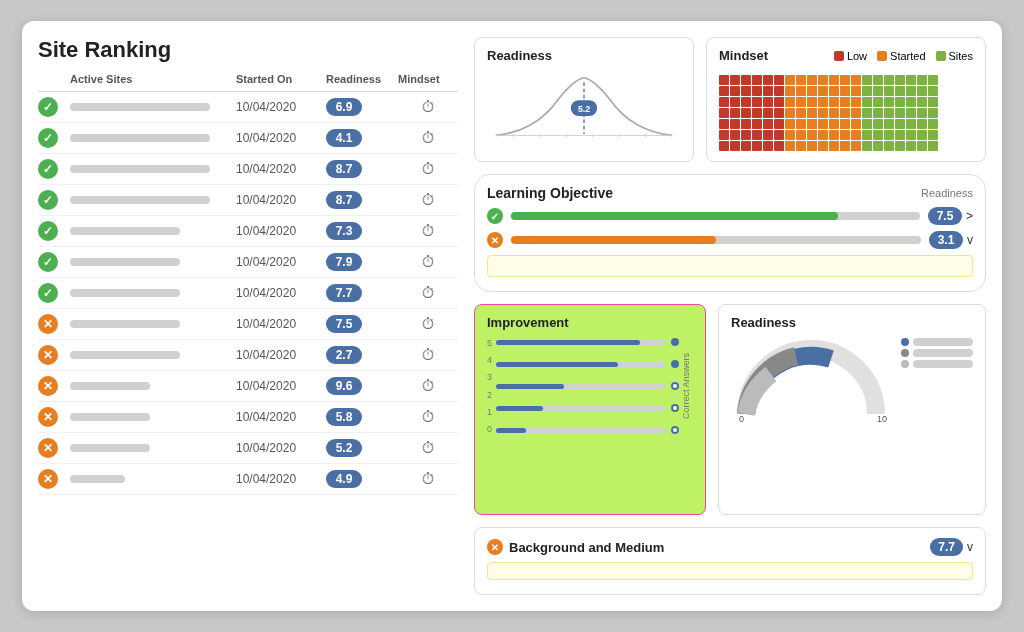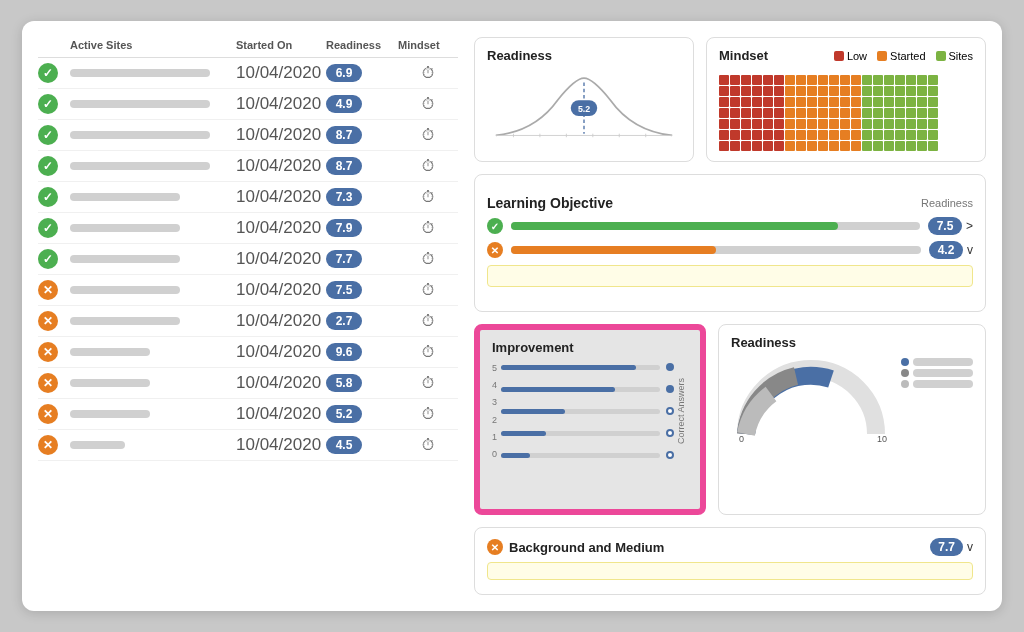--- a/index.html
+++ b/index.html
@@ -74,21 +74,21 @@
       height: 8px;
       border-radius: 4px;
       background: #d0d0d0;
     }
     .site-bar.long { width: 140px; }
     .site-bar.medium { width: 110px; }
     .site-bar.short { width: 80px; }
     .site-bar.xshort { width: 55px; }
     .date-cell {
       color: #555;
-      font-size: 17px;
+      font-size: 12px;
     }
     .readiness-badge {
       display: inline-block;
       background: #4a6fa5;
       color: white;
       border-radius: 10px;
       padding: 2px 8px;
       font-size: 12px;
       font-weight: bold;
       text-align: center;
@@ -171,22 +171,22 @@
     }
     .mindset-cell {
       width: 10px;
       height: 10px;
       border-radius: 1px;
     }
 
     
     .learning-card {
       border: 1px solid #ddd;
-      border-radius: 8px;
-      padding: 20px 12px;
+      border-radius: 16px;
+      padding: 10px 12px;
       background: white;
     }
     .lo-header {
       display: flex;
       justify-content: space-between;
       align-items: center;
       margin-bottom: 6px;
     }
     .lo-title {
       font-size: 14px;
@@ -235,24 +235,24 @@
     }
     .yellow-bar {
       height: 22px;
       background: #fffde7;
       border: 1px solid #f0e68c;
       border-radius: 4px;
       margin-bottom: 4px;
     }
     .improvement-card {
       flex: 1;
-      border: 6px solid #ec4899;
+      border: 1px solid #ec4899;
       border-radius: 8px;
       padding: 10px 12px;
-      background: #e5e5e5;
+      background: #bef264;
     }
     .improvement-title {
       font-size: 13px;
       font-weight: bold;
       color: #222;
       margin-bottom: 6px;
     }
     .readiness-gauge-card {
       flex: 1;
       border: 1px solid #ddd;
@@ -359,20 +359,21 @@
       height: 8px;
       border-radius: 50%;
     }
   </style>
 </head>
 <body>
 
 <div class="main-container">
 
   <div class="left-panel">
+    <div class="site-ranking-title">Site Ranking</div>
 
     <div class="table-header">
       <div></div>
       <div>Active Sites</div>
       <div>Started On</div>
       <div>Readiness</div>
       <div>Mindset</div>
     </div>
 
     <div id="table-body">
@@ -388,142 +389,142 @@
           <div class="mindset-icon">⏱</div>
         </div>
         <div class="table-row">
           <div>
             <div class="status-icon status-green">✓</div>
           </div>
           <div class="site-bar-container">
             <div class="site-bar long"></div>
           </div>
           <div class="date-cell">10/04/2020</div>
+          <div><span class="readiness-badge">4.1</span></div>
+          <div class="mindset-icon">⏱</div>
+        </div>
+        <div class="table-row">
+          <div>
+            <div class="status-icon status-green">✓</div>
+          </div>
+          <div class="site-bar-container">
+            <div class="site-bar long"></div>
+          </div>
+          <div class="date-cell">10/04/2020</div>
+          <div><span class="readiness-badge">8.7</span></div>
+          <div class="mindset-icon">⏱</div>
+        </div>
+        <div class="table-row">
+          <div>
+            <div class="status-icon status-green">✓</div>
+          </div>
+          <div class="site-bar-container">
+            <div class="site-bar long"></div>
+          </div>
+          <div class="date-cell">10/04/2020</div>
+          <div><span class="readiness-badge">8.7</span></div>
+          <div class="mindset-icon">⏱</div>
+        </div>
+        <div class="table-row">
+          <div>
+            <div class="status-icon status-green">✓</div>
+          </div>
+          <div class="site-bar-container">
+            <div class="site-bar medium"></div>
+          </div>
+          <div class="date-cell">10/04/2020</div>
+          <div><span class="readiness-badge">7.3</span></div>
+          <div class="mindset-icon">⏱</div>
+        </div>
+        <div class="table-row">
+          <div>
+            <div class="status-icon status-green">✓</div>
+          </div>
+          <div class="site-bar-container">
+            <div class="site-bar medium"></div>
+          </div>
+          <div class="date-cell">10/04/2020</div>
+          <div><span class="readiness-badge">7.9</span></div>
+          <div class="mindset-icon">⏱</div>
+        </div>
+        <div class="table-row">
+          <div>
+            <div class="status-icon status-green">✓</div>
+          </div>
+          <div class="site-bar-container">
+            <div class="site-bar medium"></div>
+          </div>
+          <div class="date-cell">10/04/2020</div>
+          <div><span class="readiness-badge">7.7</span></div>
+          <div class="mindset-icon">⏱</div>
+        </div>
+        <div class="table-row">
+          <div>
+            <div class="status-icon status-orange">✕</div>
+          </div>
+          <div class="site-bar-container">
+            <div class="site-bar medium"></div>
+          </div>
+          <div class="date-cell">10/04/2020</div>
+          <div><span class="readiness-badge">7.5</span></div>
+          <div class="mindset-icon">⏱</div>
+        </div>
+        <div class="table-row">
+          <div>
+            <div class="status-icon status-orange">✕</div>
+          </div>
+          <div class="site-bar-container">
+            <div class="site-bar medium"></div>
+          </div>
+          <div class="date-cell">10/04/2020</div>
+          <div><span class="readiness-badge">2.7</span></div>
+          <div class="mindset-icon">⏱</div>
+        </div>
+        <div class="table-row">
+          <div>
+            <div class="status-icon status-orange">✕</div>
+          </div>
+          <div class="site-bar-container">
+            <div class="site-bar short"></div>
+          </div>
+          <div class="date-cell">10/04/2020</div>
+          <div><span class="readiness-badge">9.6</span></div>
+          <div class="mindset-icon">⏱</div>
+        </div>
+        <div class="table-row">
+          <div>
+            <div class="status-icon status-orange">✕</div>
+          </div>
+          <div class="site-bar-container">
+            <div class="site-bar short"></div>
+          </div>
+          <div class="date-cell">10/04/2020</div>
+          <div><span class="readiness-badge">5.8</span></div>
+          <div class="mindset-icon">⏱</div>
+        </div>
+        <div class="table-row">
+          <div>
+            <div class="status-icon status-orange">✕</div>
+          </div>
+          <div class="site-bar-container">
+            <div class="site-bar short"></div>
+          </div>
+          <div class="date-cell">10/04/2020</div>
+          <div><span class="readiness-badge">5.2</span></div>
+          <div class="mindset-icon">⏱</div>
+        </div>
+        <div class="table-row">
+          <div>
+            <div class="status-icon status-orange">✕</div>
+          </div>
+          <div class="site-bar-container">
+            <div class="site-bar xshort"></div>
+          </div>
+          <div class="date-cell">10/04/2020</div>
           <div><span class="readiness-badge">4.9</span></div>
-          <div class="mindset-icon">⏱</div>
-        </div>
-        <div class="table-row">
-          <div>
-            <div class="status-icon status-green">✓</div>
-          </div>
-          <div class="site-bar-container">
-            <div class="site-bar long"></div>
-          </div>
-          <div class="date-cell">10/04/2020</div>
-          <div><span class="readiness-badge">8.7</span></div>
-          <div class="mindset-icon">⏱</div>
-        </div>
-        <div class="table-row">
-          <div>
-            <div class="status-icon status-green">✓</div>
-          </div>
-          <div class="site-bar-container">
-            <div class="site-bar long"></div>
-          </div>
-          <div class="date-cell">10/04/2020</div>
-          <div><span class="readiness-badge">8.7</span></div>
-          <div class="mindset-icon">⏱</div>
-        </div>
-        <div class="table-row">
-          <div>
-            <div class="status-icon status-green">✓</div>
-          </div>
-          <div class="site-bar-container">
-            <div class="site-bar medium"></div>
-          </div>
-          <div class="date-cell">10/04/2020</div>
-          <div><span class="readiness-badge">7.3</span></div>
-          <div class="mindset-icon">⏱</div>
-        </div>
-        <div class="table-row">
-          <div>
-            <div class="status-icon status-green">✓</div>
-          </div>
-          <div class="site-bar-container">
-            <div class="site-bar medium"></div>
-          </div>
-          <div class="date-cell">10/04/2020</div>
-          <div><span class="readiness-badge">7.9</span></div>
-          <div class="mindset-icon">⏱</div>
-        </div>
-        <div class="table-row">
-          <div>
-            <div class="status-icon status-green">✓</div>
-          </div>
-          <div class="site-bar-container">
-            <div class="site-bar medium"></div>
-          </div>
-          <div class="date-cell">10/04/2020</div>
-          <div><span class="readiness-badge">7.7</span></div>
-          <div class="mindset-icon">⏱</div>
-        </div>
-        <div class="table-row">
-          <div>
-            <div class="status-icon status-orange">✕</div>
-          </div>
-          <div class="site-bar-container">
-            <div class="site-bar medium"></div>
-          </div>
-          <div class="date-cell">10/04/2020</div>
-          <div><span class="readiness-badge">7.5</span></div>
-          <div class="mindset-icon">⏱</div>
-        </div>
-        <div class="table-row">
-          <div>
-            <div class="status-icon status-orange">✕</div>
-          </div>
-          <div class="site-bar-container">
-            <div class="site-bar medium"></div>
-          </div>
-          <div class="date-cell">10/04/2020</div>
-          <div><span class="readiness-badge">2.7</span></div>
-          <div class="mindset-icon">⏱</div>
-        </div>
-        <div class="table-row">
-          <div>
-            <div class="status-icon status-orange">✕</div>
-          </div>
-          <div class="site-bar-container">
-            <div class="site-bar short"></div>
-          </div>
-          <div class="date-cell">10/04/2020</div>
-          <div><span class="readiness-badge">9.6</span></div>
-          <div class="mindset-icon">⏱</div>
-        </div>
-        <div class="table-row">
-          <div>
-            <div class="status-icon status-orange">✕</div>
-          </div>
-          <div class="site-bar-container">
-            <div class="site-bar short"></div>
-          </div>
-          <div class="date-cell">10/04/2020</div>
-          <div><span class="readiness-badge">5.8</span></div>
-          <div class="mindset-icon">⏱</div>
-        </div>
-        <div class="table-row">
-          <div>
-            <div class="status-icon status-orange">✕</div>
-          </div>
-          <div class="site-bar-container">
-            <div class="site-bar short"></div>
-          </div>
-          <div class="date-cell">10/04/2020</div>
-          <div><span class="readiness-badge">5.2</span></div>
-          <div class="mindset-icon">⏱</div>
-        </div>
-        <div class="table-row">
-          <div>
-            <div class="status-icon status-orange">✕</div>
-          </div>
-          <div class="site-bar-container">
-            <div class="site-bar xshort"></div>
-          </div>
-          <div class="date-cell">10/04/2020</div>
-          <div><span class="readiness-badge">4.5</span></div>
           <div class="mindset-icon">⏱</div>
         </div>
       </div>
   </div>
 
   <div class="right-panel">
 
     <div class="top-row">
 
       <div class="readiness-card">
@@ -733,21 +734,21 @@
       </div>
 
       <div class="lo-row">
         <div style="width:16px;height:16px;border-radius:50%;background:#e67e22;display:flex;align-items:center;justify-content:center;">
           <span style="color:white;font-size:10px;font-weight:bold;">✕</span>
         </div>
         <div class="lo-bar">
           <div class="lo-bar-filled" style="width:50%;background:#e67e22;"></div>
         </div>
         <div class="lo-score-container">
-          <span class="lo-score">4.2</span>
+          <span class="lo-score">3.1</span>
           <span class="expand-arrow">v</span>
         </div>
       </div>
       <div class="yellow-bar"></div>
     </div>
 
     <div style="display:flex; gap:12px; flex:1;">
 
       <div class="improvement-card">
         <div class="improvement-title">Improvement</div>

